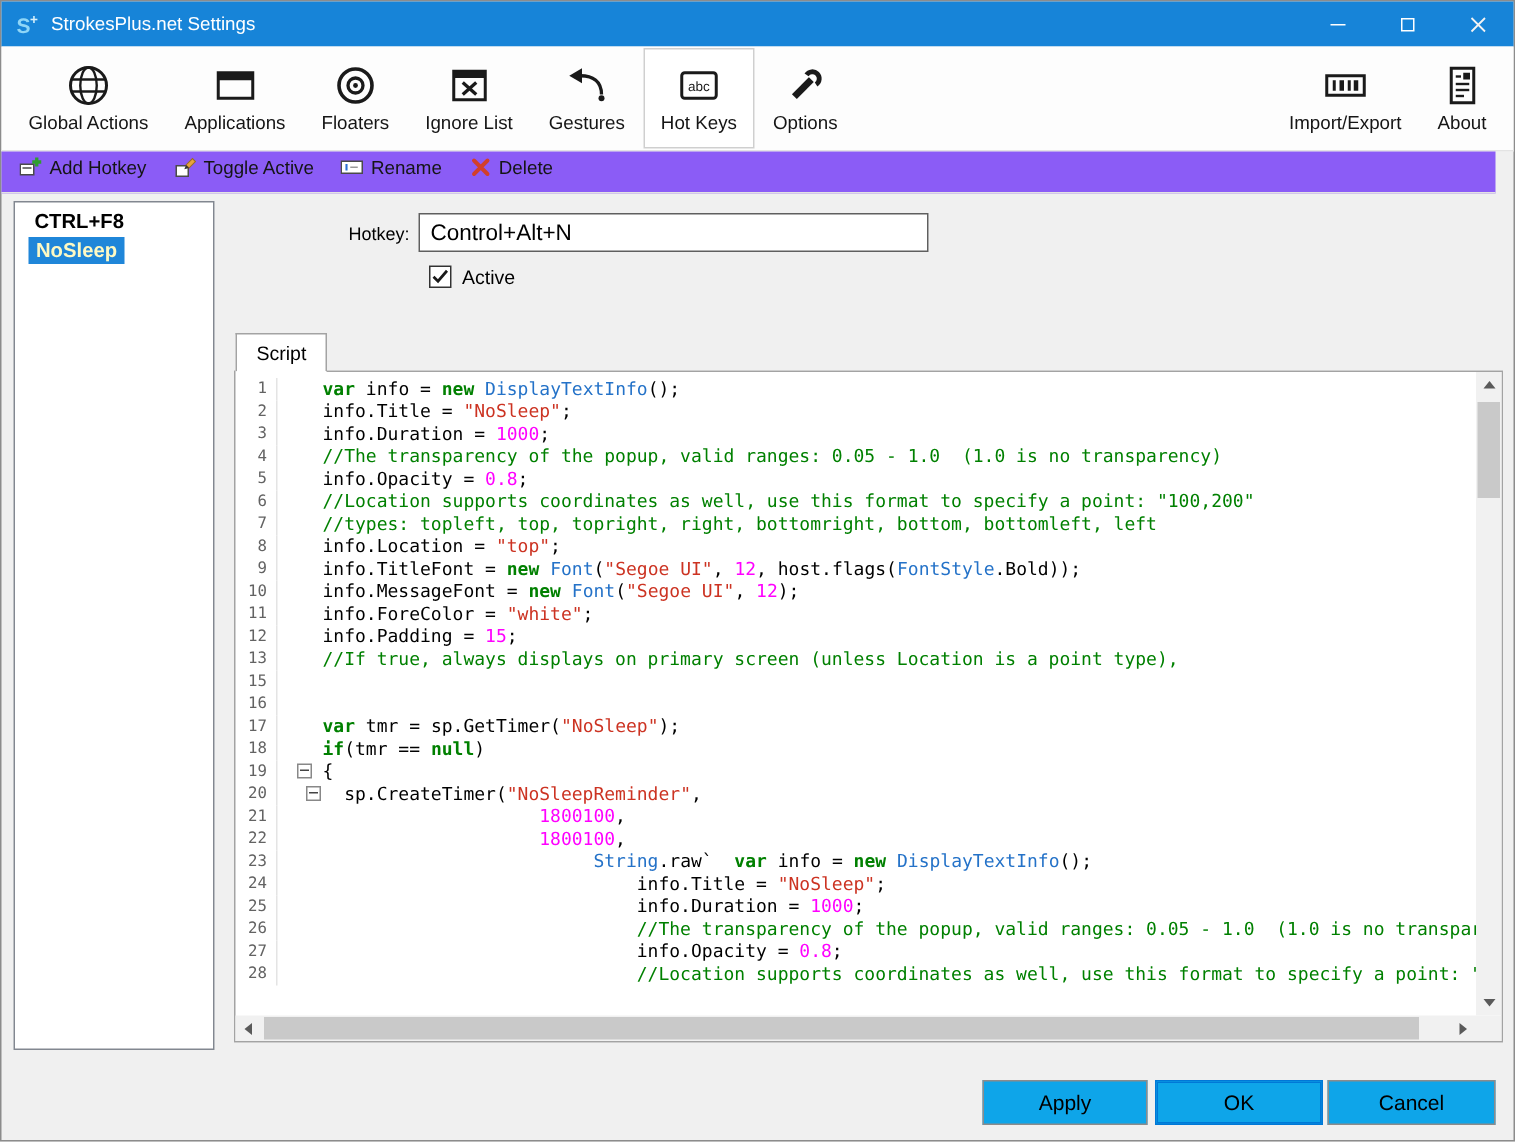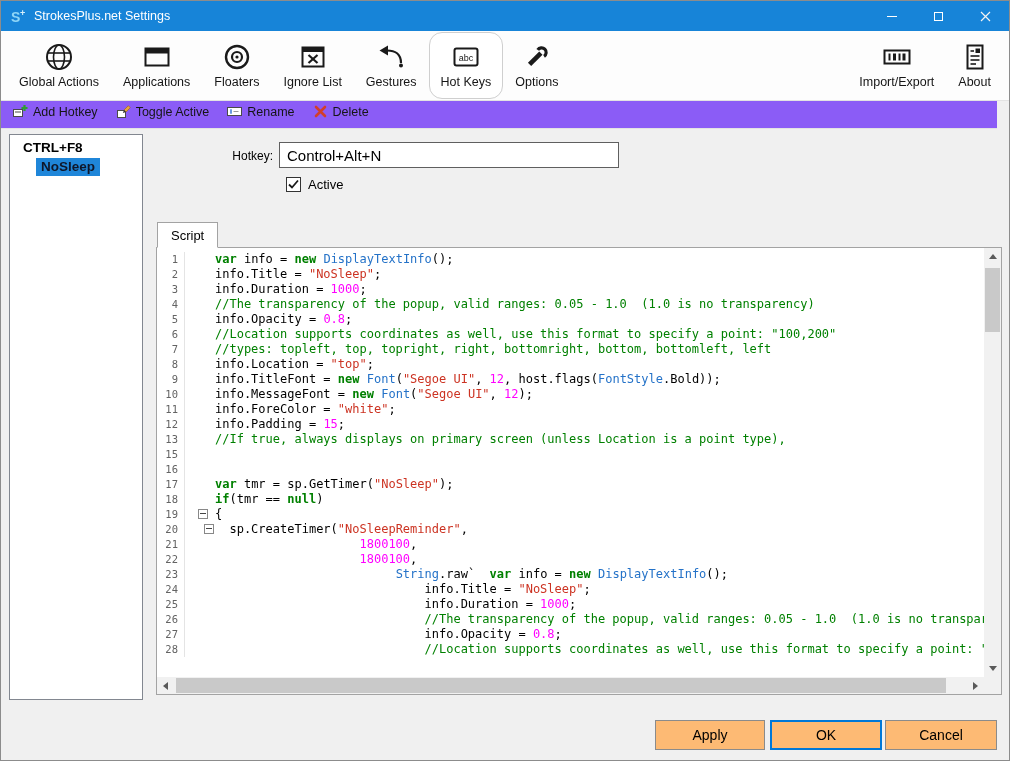--- a/index.html
+++ b/index.html
@@ -12,34 +12,34 @@
   .app-icon { width:17px; height:17px; margin:0 7px 0 9px; flex:0 0 auto; }
   .title { color:#fff; font-size:12.5px; }
   .caption-btns { margin-left:auto; display:flex; height:100%; }
   .cap-btn { width:47px; height:100%; display:flex; align-items:center; justify-content:center; }
   .glyph-min { width:10px; border-top:1px solid #fff; }
   .glyph-max { width:9px; height:9px; border:1px solid #fff; }
 
   
   .toolbar1 { position:absolute; top:30px; left:0; right:0; height:70px; background:#fdfdfd; border-bottom:1px solid #e3e3e3; display:flex; align-items:stretch; padding:0 6px; }
   .tb-item { display:flex; flex-direction:column; align-items:center; justify-content:center; gap:3px; padding:0 11px; font-size:12.5px; color:#151515; border:1px solid transparent; margin:1px 0; }
-  .tb-item.sel { background:#ffffff; border-color:#cfcfcf;border-radius:13px; }
+  .tb-item.sel { background:#ffffff; border-color:#cfcfcf; }
   .tb-item svg { width:30px; height:30px; display:block; }
   .tb-spacer { flex:1; }
   .tb-item .ic { stroke:#1a1a1a; fill:none; }
 
   
   .toolbar2 { position:absolute; top:100px; left:0; right:12px; height:28px; background:#8b5cf6; border-bottom:1px solid #e3e3e3; display:flex; align-items:flex-start; padding:0 5px; gap:4px; }
   .ab-item { display:flex; align-items:center; gap:5px; font-size:12.5px; color:#151515; padding:3px 7px; }
   .ab-item svg { width:15px; height:15px; display:block; }
 
   
   .hotkey-list { position:absolute; left:8px; top:133px; width:134px; height:566px; background:#fff; border:1px solid #828790; padding:3px 0; font-size:13.5px; }
   .hl-item { font-weight:bold; color:#000; padding:2px 4px 3px 13px; }
-  .hl-item.sel { display:inline-block; margin-left:26px; padding:1px 5px 2px 5px; background:#1f86d9; color:#0f172a; }
+  .hl-item.sel { display:inline-block; margin-left:9px; padding:1px 5px 2px 5px; background:#1f86d9; color:#fef9c3; }
 
   
   .lbl-hotkey { position:absolute; left:160px; top:148px; width:112px; text-align:right; font-size:12px; color:#000; }
   .hotkey-input { position:absolute; left:278px; top:141px; width:340px; height:26px; border:1px solid #5f5f5f; background:#fff; font-size:15px; padding:0 7px; font-family:"Liberation Sans", sans-serif; color:#000; outline:none; }
   .active-row { position:absolute; left:285px; top:176px; display:flex; align-items:center; gap:7px; font-size:13px; }
   .checkbox { width:15px; height:15px; border:1px solid #333; background:#fff; display:flex; align-items:center; justify-content:center; }
 
   
   .tab { position:absolute; left:156px; top:221px; height:26px; padding:0 13px; background:#fff; border:1px solid #a3a3a3; border-bottom:1px solid #fff; font-size:13px; display:flex; align-items:center; z-index:2; color:#000; }
   .editor { position:absolute; left:155px; top:246px; width:846px; height:448px; background:#fff; border:1px solid #a3a3a3; }
@@ -62,21 +62,21 @@
   .hs-btn { position:absolute; top:0; width:17px; height:17px; display:flex; align-items:center; justify-content:center; }
   .hs-left { left:0; } .hs-right { right:0; }
   .hs-thumb { position:absolute; top:1px; height:15px; left:19px; width:770px; background:#c9c9c9; }
   .corner { position:absolute; right:0; bottom:0; width:17px; height:17px; background:#f1f1f1; }
   .tri-up { width:0; height:0; border-left:4px solid transparent; border-right:4px solid transparent; border-bottom:5px solid #5a5a5a; }
   .tri-down { width:0; height:0; border-left:4px solid transparent; border-right:4px solid transparent; border-top:5px solid #5a5a5a; }
   .tri-left { width:0; height:0; border-top:4px solid transparent; border-bottom:4px solid transparent; border-right:5px solid #5a5a5a; }
   .tri-right { width:0; height:0; border-top:4px solid transparent; border-bottom:4px solid transparent; border-left:5px solid #5a5a5a; }
 
   
-  .btn { position:absolute; top:719px; height:30px; background:#fdba74; border:1px solid #8b8b8b; font-size:14px; display:flex; align-items:center; justify-content:center; color:#000; }
+  .btn { position:absolute; top:719px; height:30px; background:#0ea5e9; border:1px solid #8b8b8b; font-size:14px; display:flex; align-items:center; justify-content:center; color:#000; }
   .btn-apply { left:654px; width:110px; }
   .btn-ok { left:769px; width:112px; border:1px solid #0078d7; box-shadow:inset 0 0 0 1px #0078d7; }
   .btn-cancel { left:884px; width:112px; }
 </style>
 </head>
 <body>
 
 <div class="window">
 
   <div class="titlebar" style="background: rgb(23, 132, 216);">

